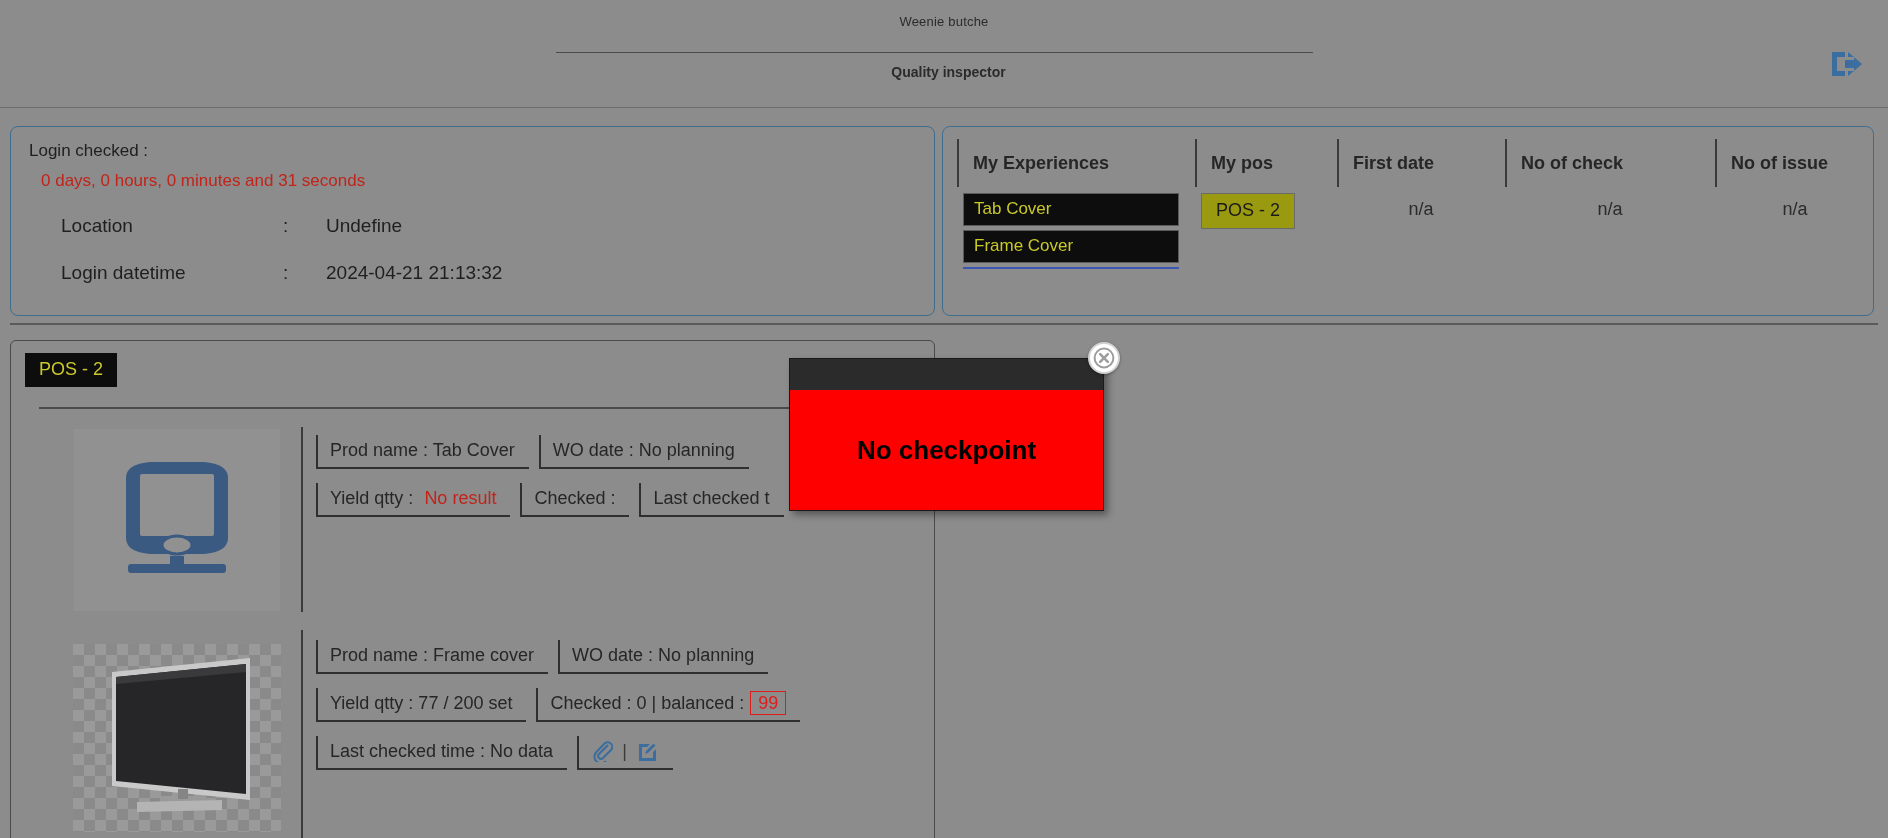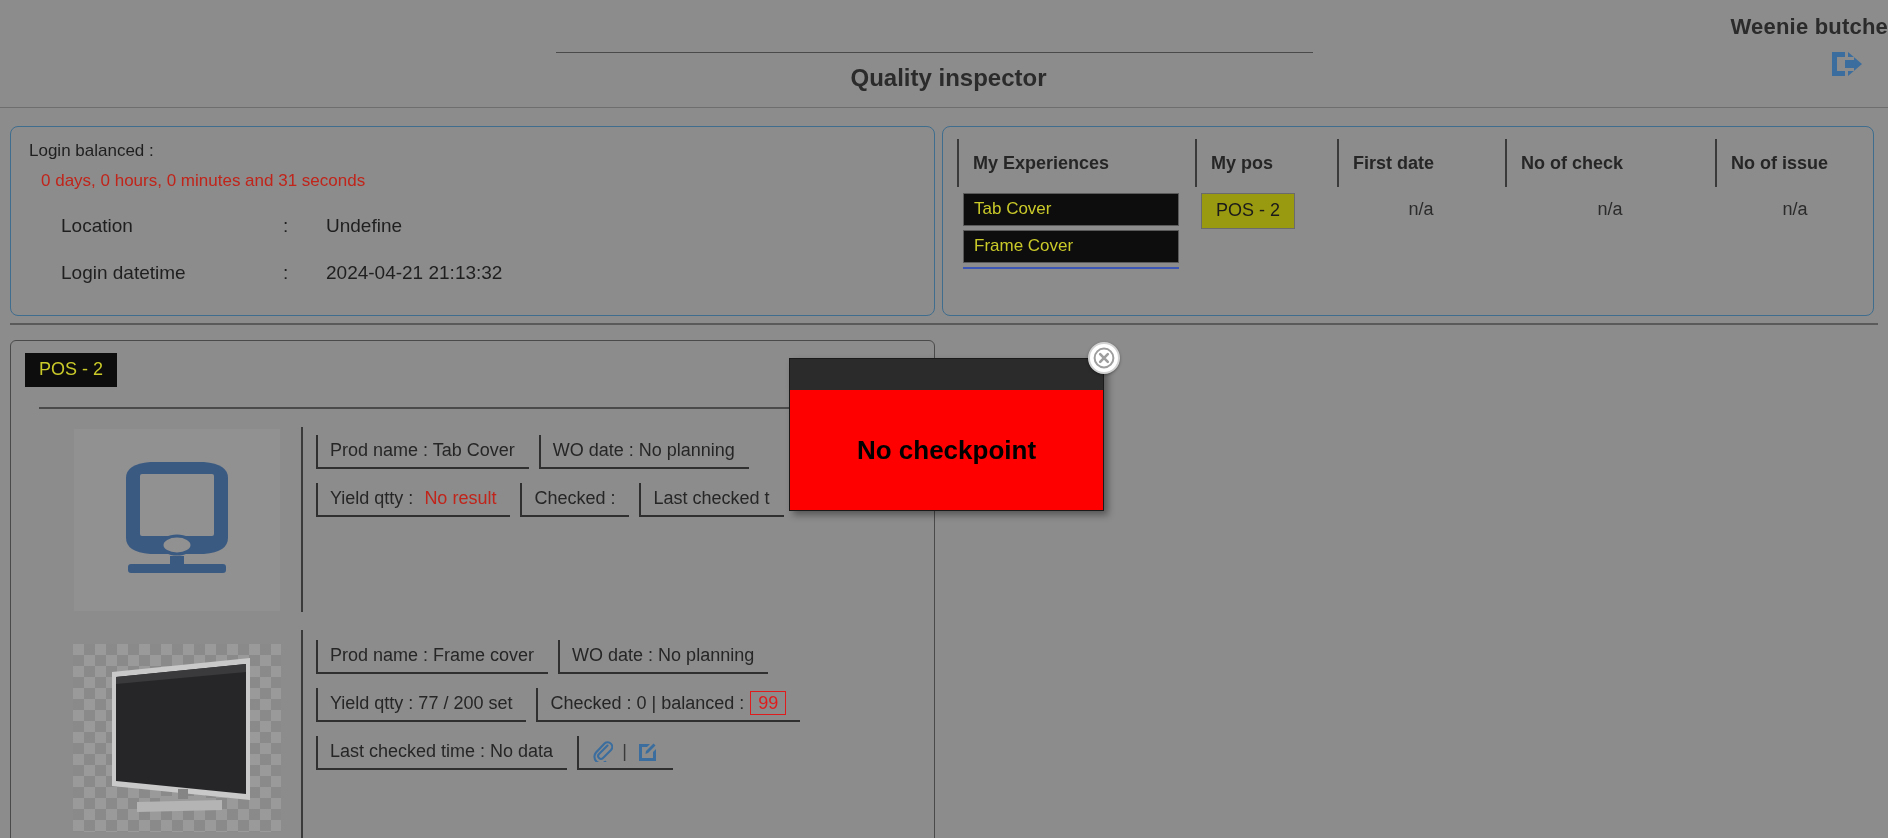--- a/index.html
+++ b/index.html
@@ -16,40 +16,40 @@
     position: relative;
     width: 100%;
     height: 108px;
     background: #8c8c8c;
     border-bottom: 1px solid #6e6e6e;
   }
   .hdr-title {
     position: absolute;
     left: 0; right: 0;
     top: 14px;
-    text-align: right;
-    font-size: 22px;
-    font-weight: bold;
+    text-align: center;
+    font-size: 13px;
+    font-weight: normal;
     color: #2b2b2b;
     letter-spacing: .2px;
   }
   .hdr-rule {
     position: absolute;
     left: 556px;
     width: 757px;
     top: 52px;
     height: 0;
     border-top: 1px solid #4a4a4a;
   }
   .hdr-sub {
     position: absolute;
     left: 9px; right: 0;
     top: 64px;
     text-align: center;
-    font-size: 24px;
+    font-size: 14px;
     font-weight: bold;
     color: #2b2b2b;
   }
   .logout-btn {
     position: absolute;
     right: 20px;
     top: 46px;
     width: 40px; height: 36px;
     cursor: pointer;
     line-height: 0;
@@ -314,21 +314,21 @@
       <path d="M4 6 L17 6 L17 11 L9 11 L9 25 L17 25 L17 30 L4 30 Z" fill="#3b6e9e"></path>
       <path d="M20 11 L20 6 L34 18 L20 30 L20 25 L26 25 L26 11 Z" fill="#3b6e9e"></path>
       <rect x="17" y="14" width="12" height="8" fill="#3b6e9e"></rect>
     </svg>
   </div>
 </div>
 
 <div class="panels">
 
   <div class="panel panel-login">
-    <div class="login-label">Login balanced :</div>
+    <div class="login-label">Login checked :</div>
     <div class="login-interval">0 days, 0 hours, 0 minutes and 31 seconds</div>
 
     <div class="kv-row kv-loc">
       <span class="k">Location</span>
       <span class="c">:</span>
       <span class="v">Undefine</span>
     </div>
 
     <div class="kv-row kv-date">
       <span class="k">Login datetime</span>

